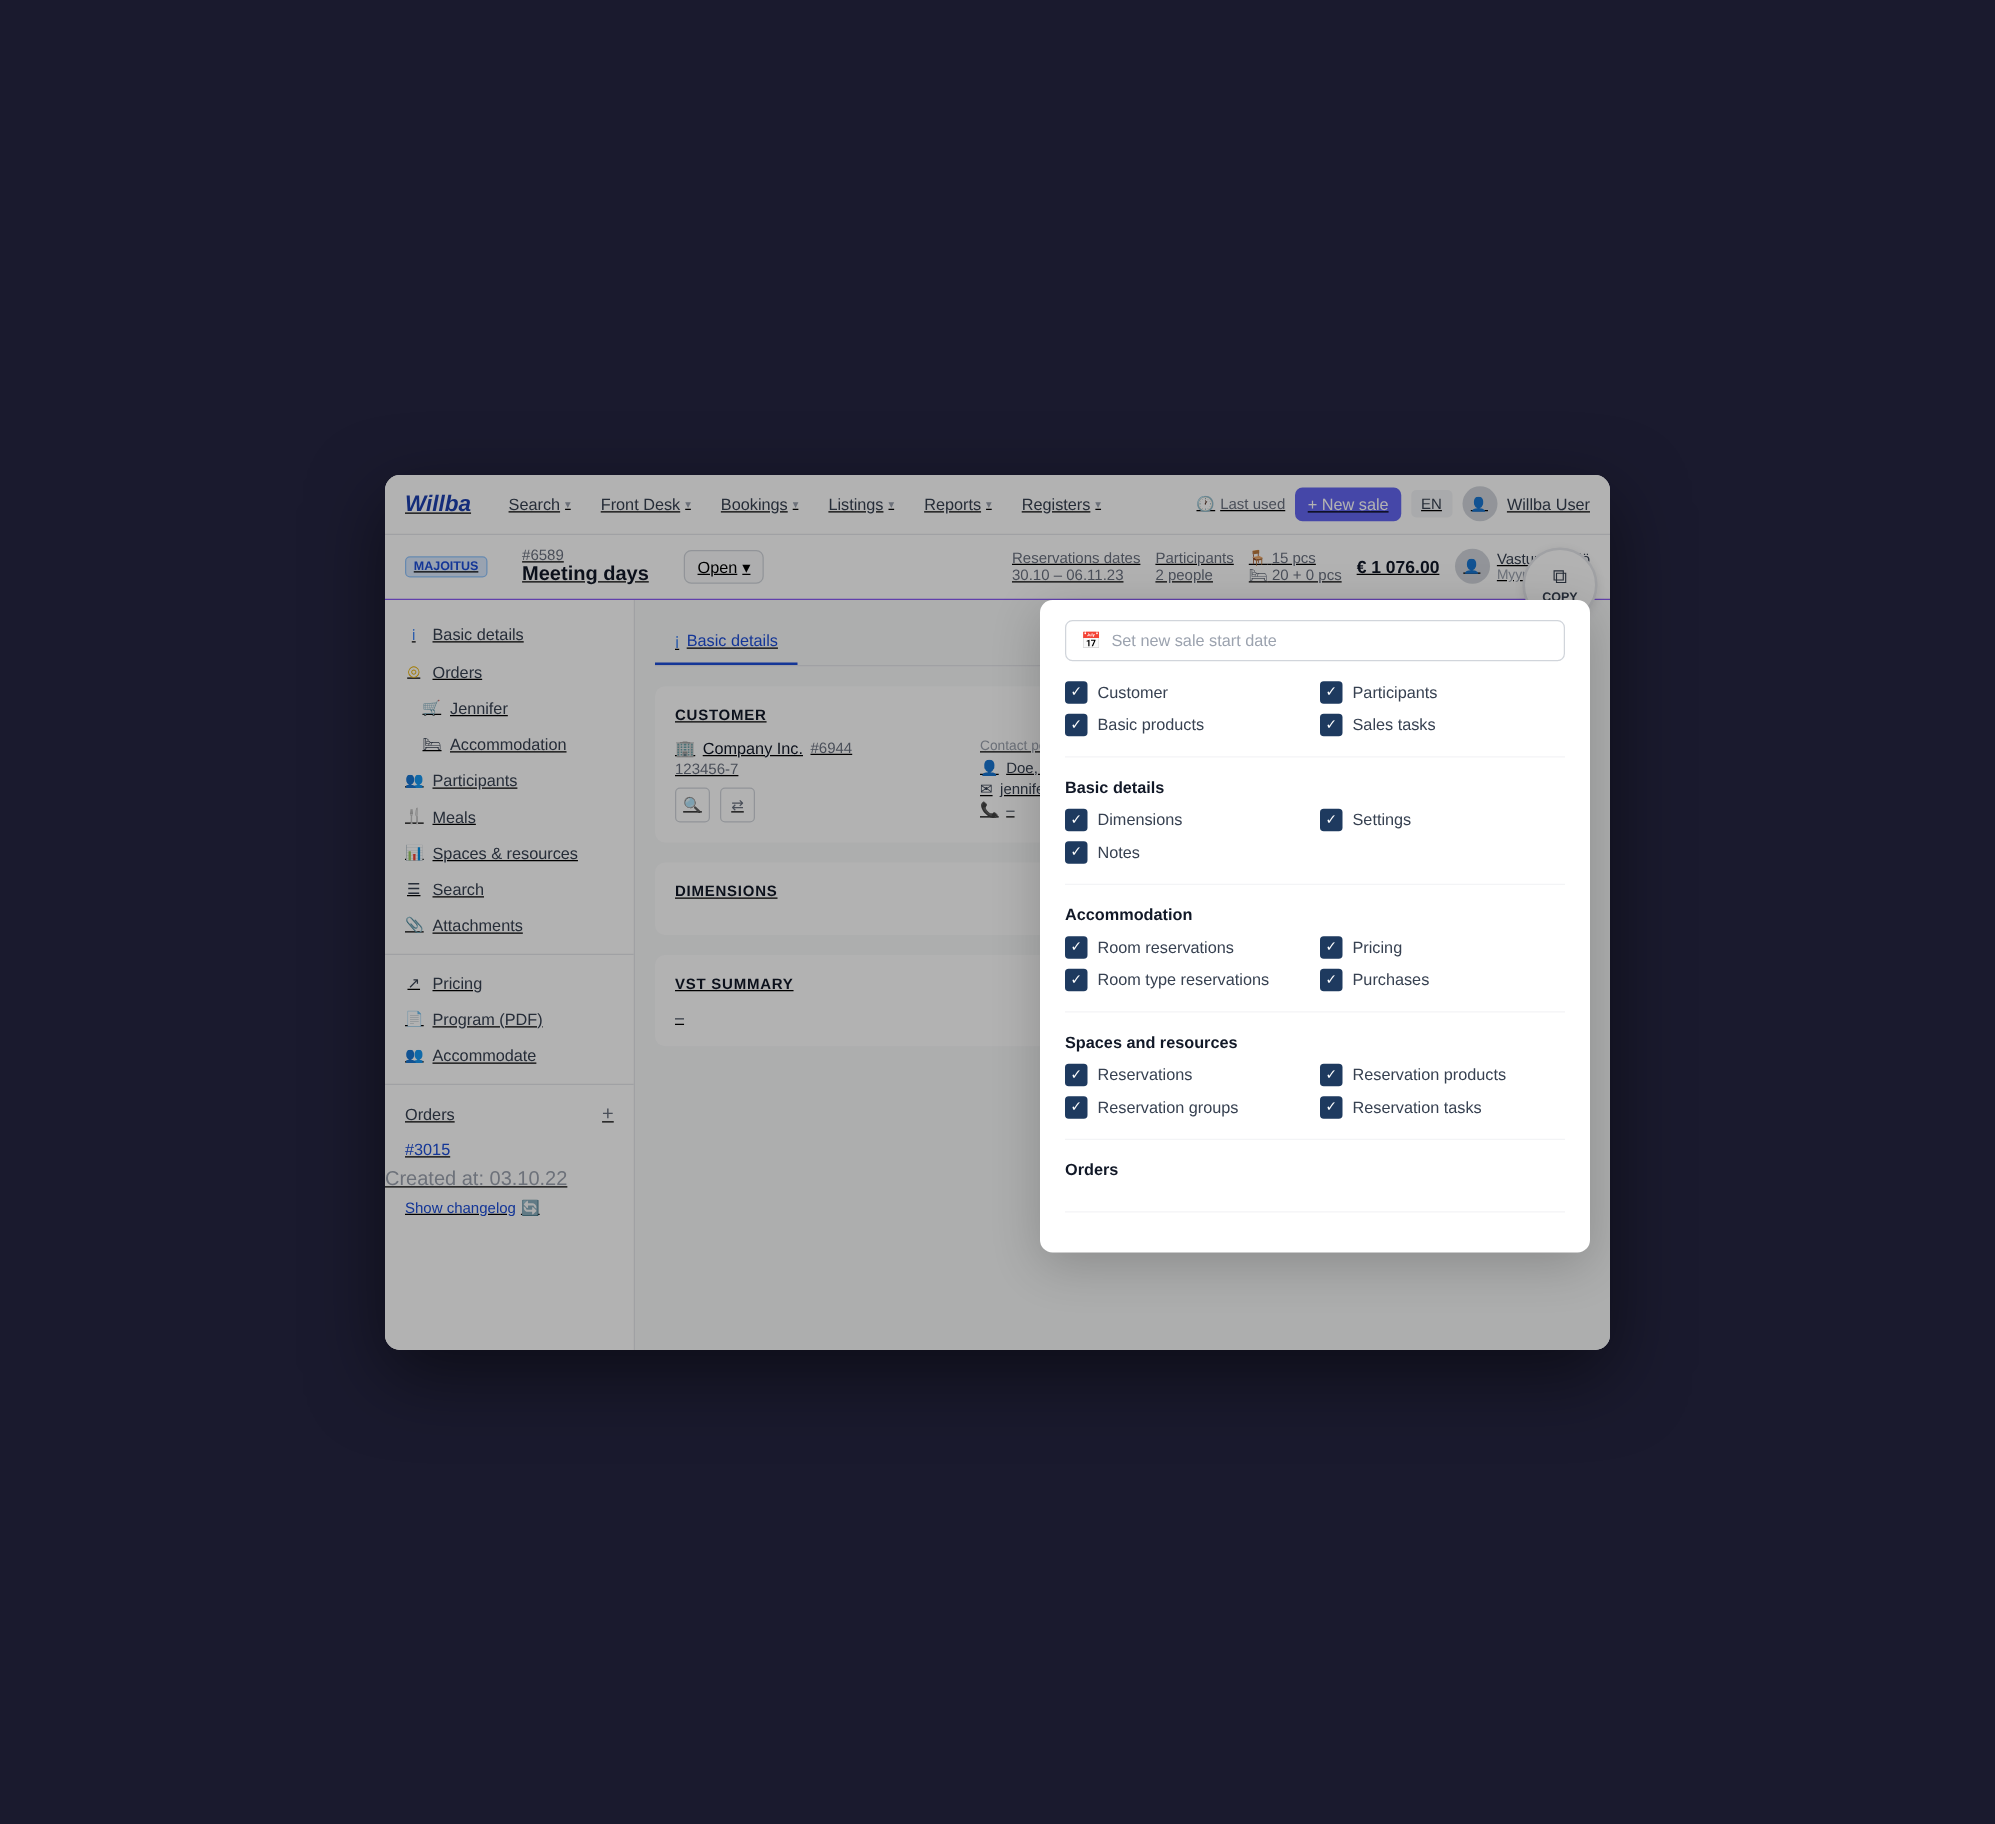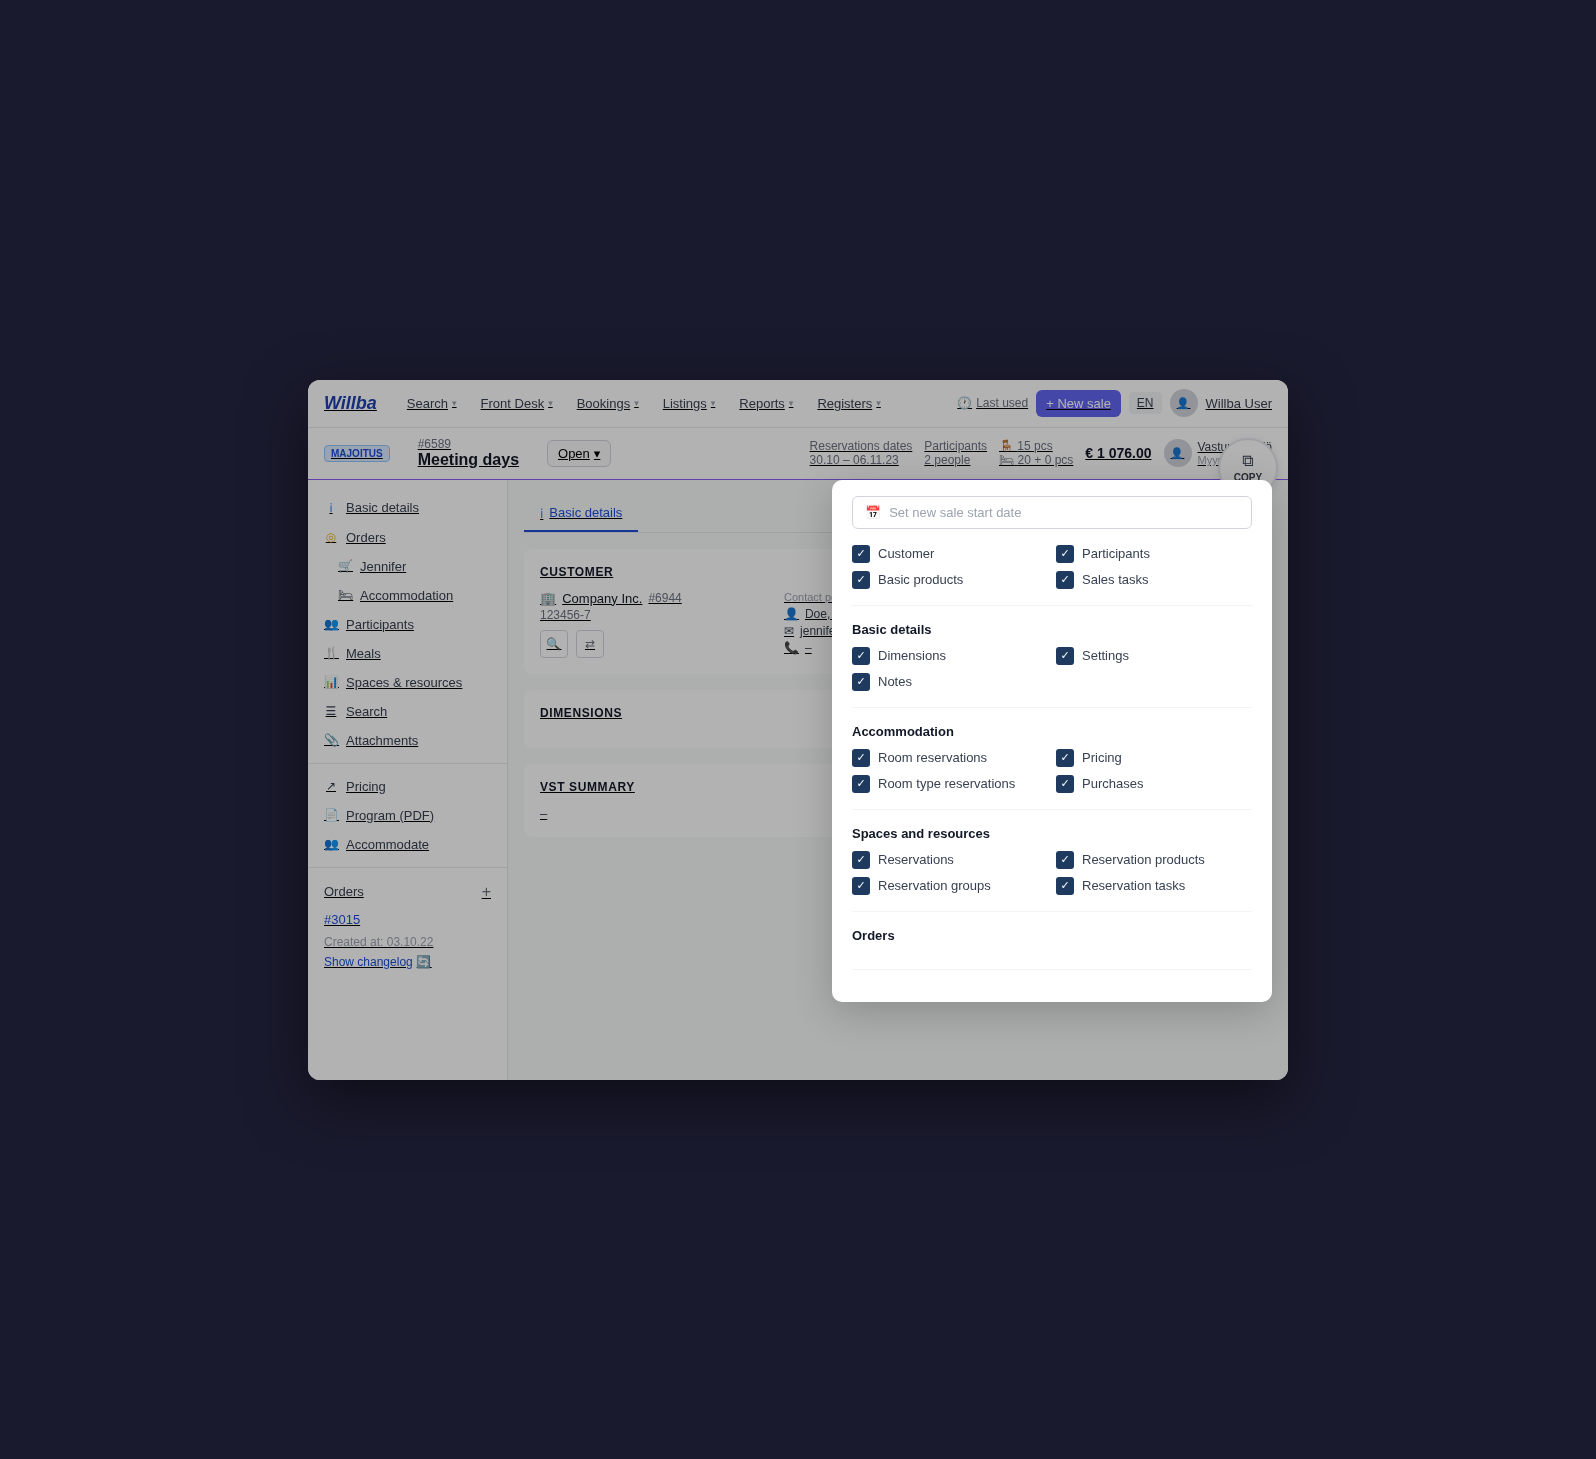--- a/index.html
+++ b/index.html
@@ -159,21 +159,21 @@
       color: #374151;
       cursor: pointer;
     }
     .sidebar-icon { width: 14px; text-align: center; font-size: 12px; }
     .sidebar-divider { border: none; border-top: 1px solid #e5e7eb; margin: 8px 0; }
     .sidebar-sub { padding-left: 30px; }
     .orders-header { display: flex; align-items: center; justify-content: space-between; padding: 7px 16px; }
     .orders-label { font-size: 13px; color: #374151; font-weight: 500; }
     .orders-add { color: #6b7280; cursor: pointer; font-size: 16px; }
     .order-item { padding: 4px 16px; font-size: 13px; color: #1d4ed8; cursor: pointer; }
-    .created-label { padding: 4px 16px; font-size: 12px; color: #9ca3af; }
+    .created-label { padding: 4px 0; font-size: 16px; color: #9ca3af; }
     .changelog-link { padding: 2px 16px; font-size: 12px; color: #1d4ed8; cursor: pointer; display: flex; align-items: center; gap: 4px; }
 
     
     .content-area {
       flex: 1;
       background: #f8f9fa;
       padding: 16px;
       overflow-y: auto;
     }
     .content-tabs { display: flex; gap: 0; margin-bottom: 16px; border-bottom: 1px solid #e5e7eb; }

